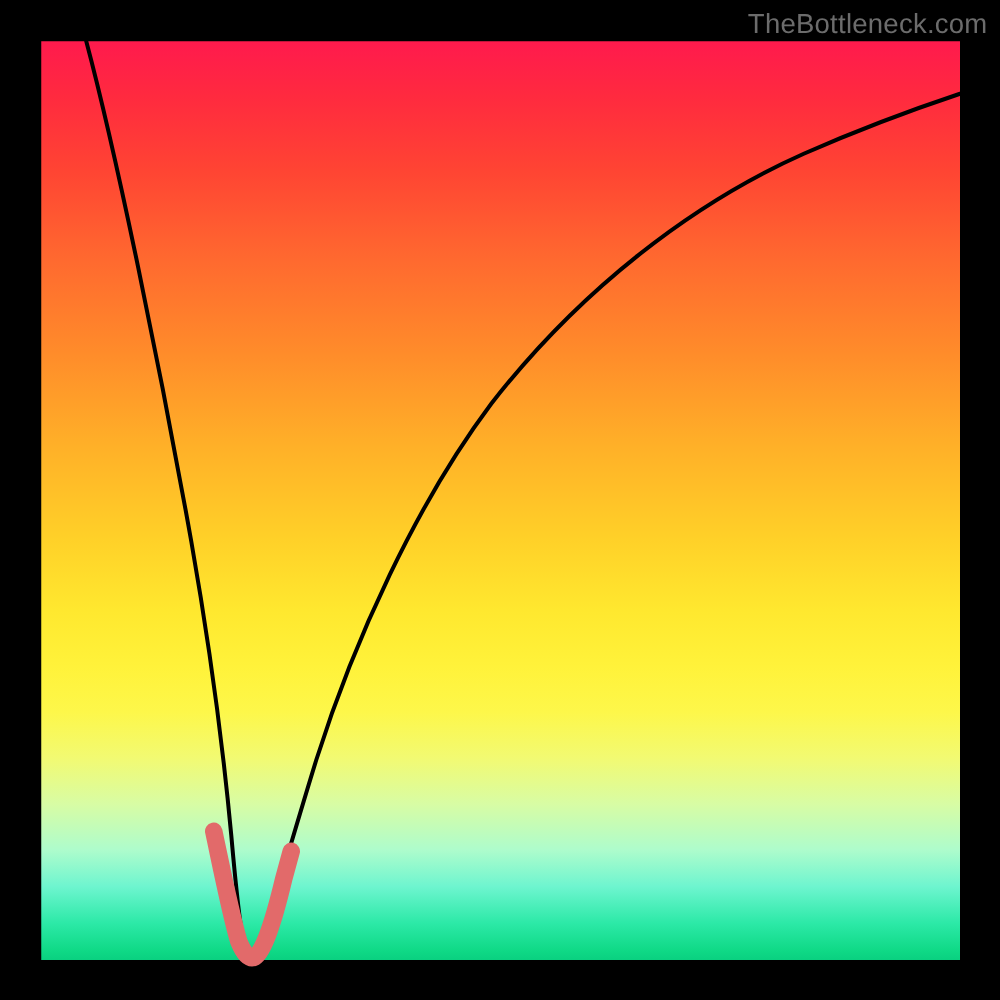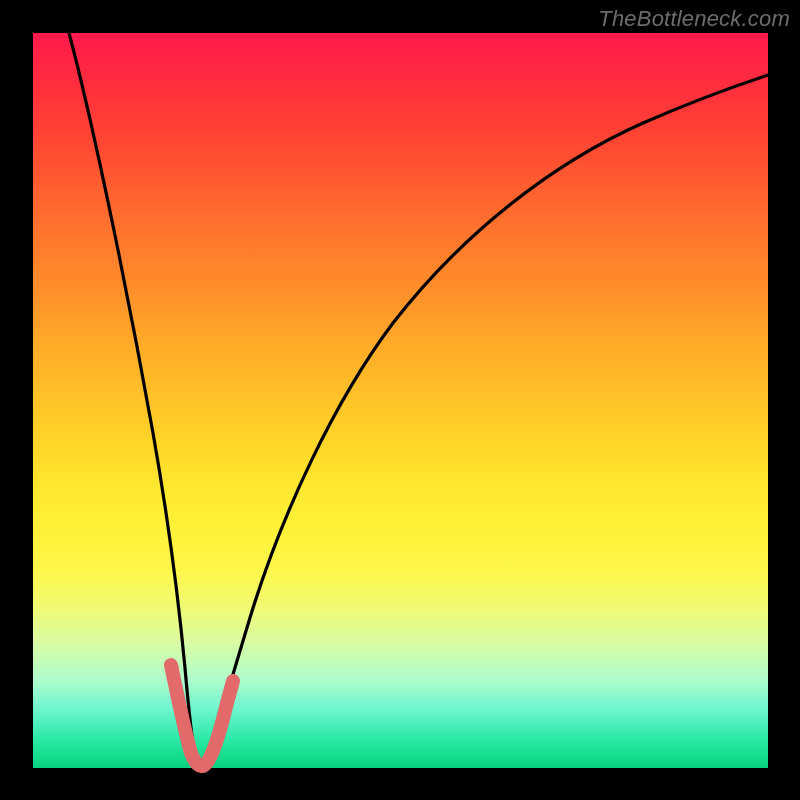--- a/index.html
+++ b/index.html
@@ -39,21 +39,20 @@
   }
   .watermark {
     position: absolute;
     top: 6px;
     right: 10px;
     color: #6c6c6c;
     font-size: 22px;
     font-weight: 500;
     letter-spacing: 0.2px;
     user-select: none;
-    font-style: italic;
   }
   svg.curve {
     position: absolute;
     left: 0;
     top: 0;
     width: 735px;
     height: 735px;
     overflow: visible;
   }
   .curve path.line {

